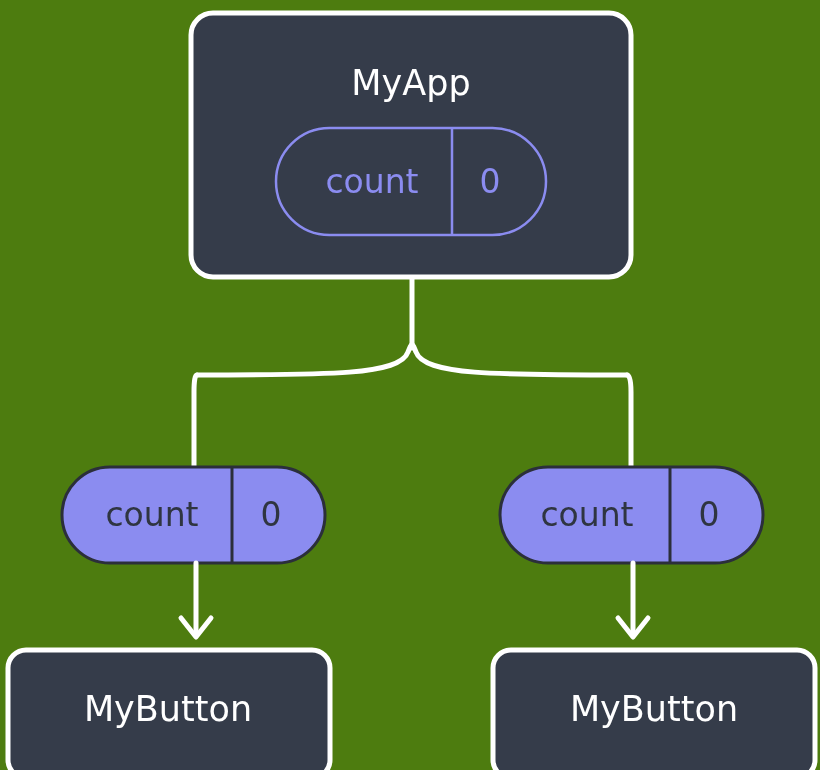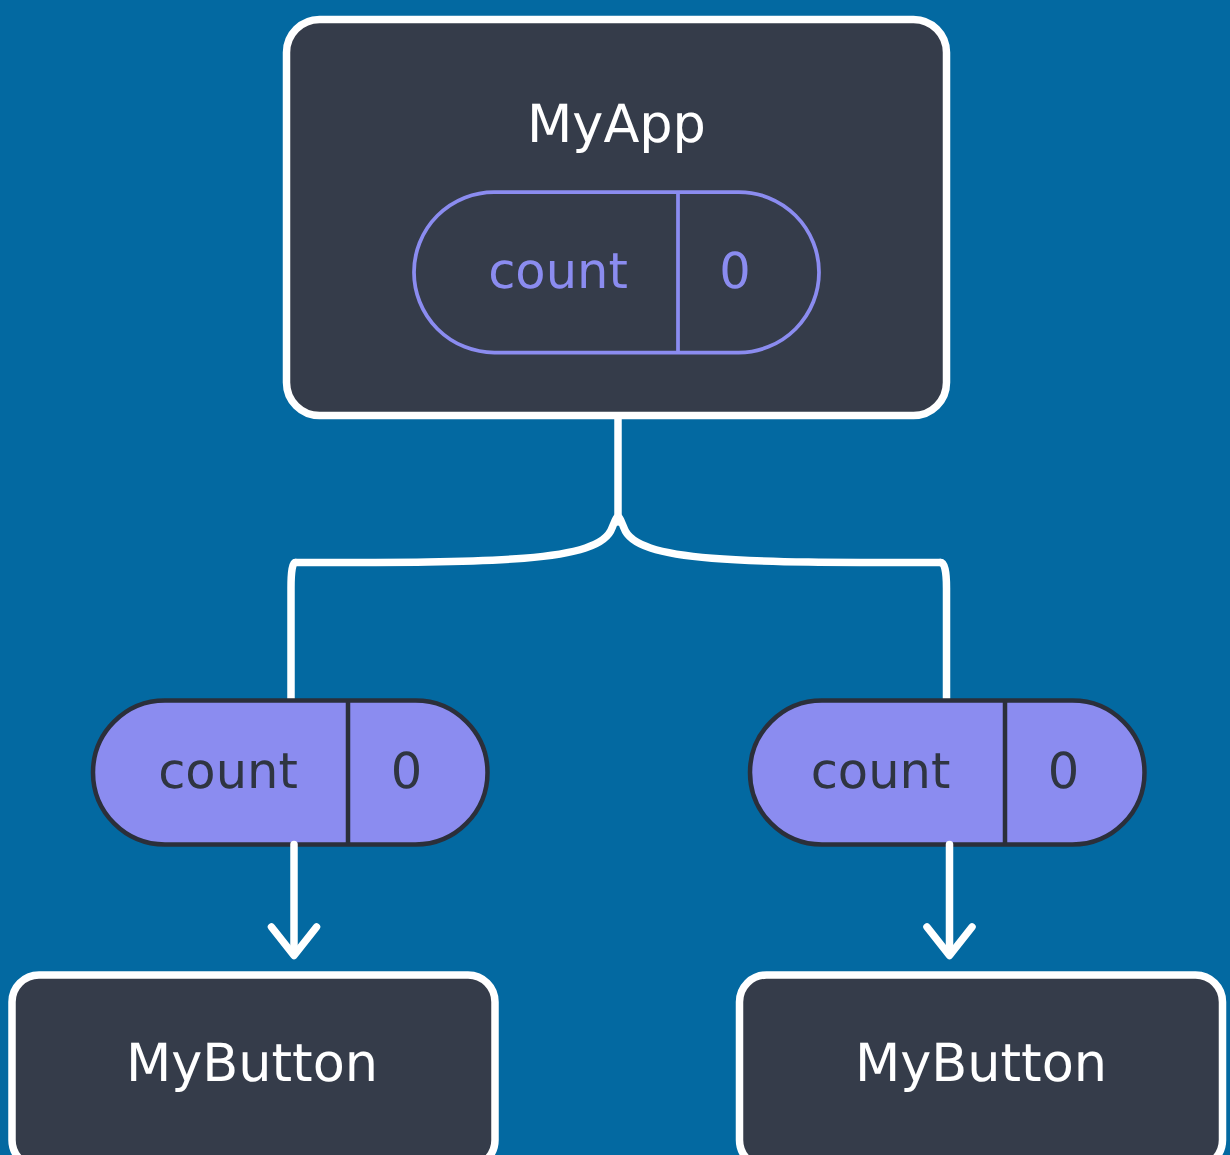--- a/index.html
+++ b/index.html
@@ -10,21 +10,21 @@
   body {
     width: 820px;
     height: 770px;
     overflow: hidden;
     font-family: "DejaVu Sans", sans-serif;
   }
   #stage {
     position: relative;
     width: 820px;
     height: 770px;
-    background: #0369a1;
+    background: #4d7c0f;
     text-align: right;
   }
   #diagram {
     position: absolute;
     inset: 0;
     display: block;
   }
   .node-label {
     font-family: "DejaVu Sans", sans-serif;
     font-size: 35px;

